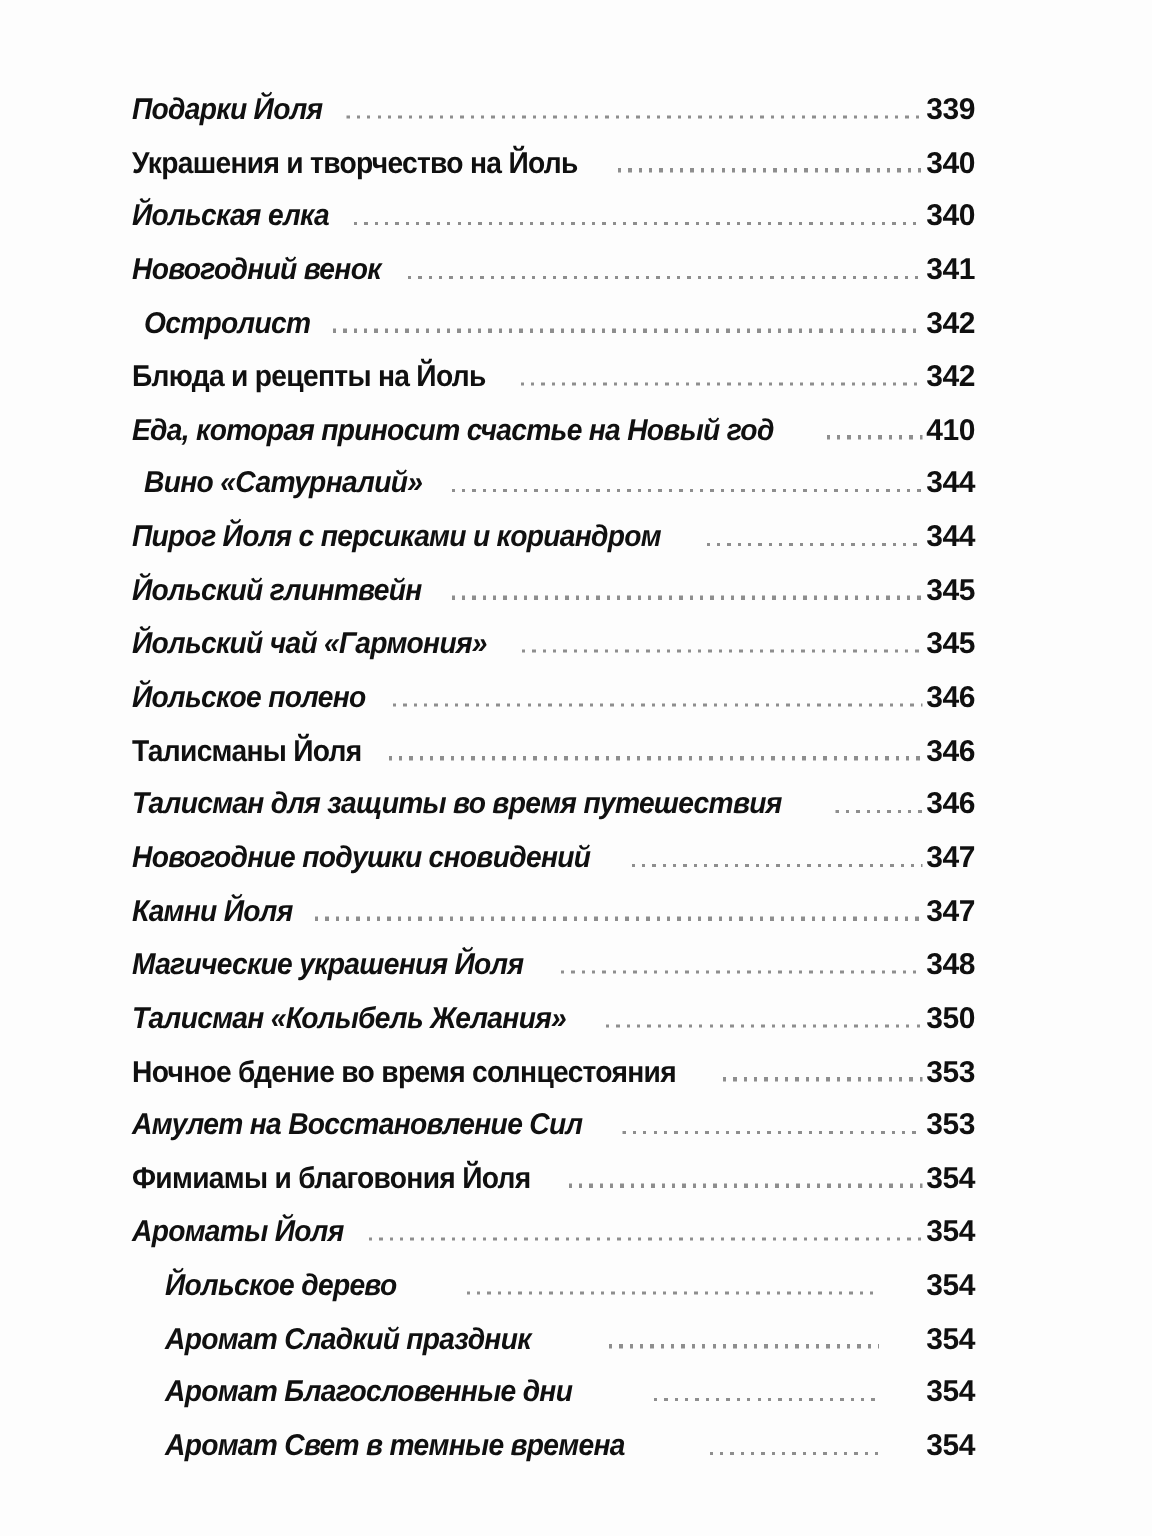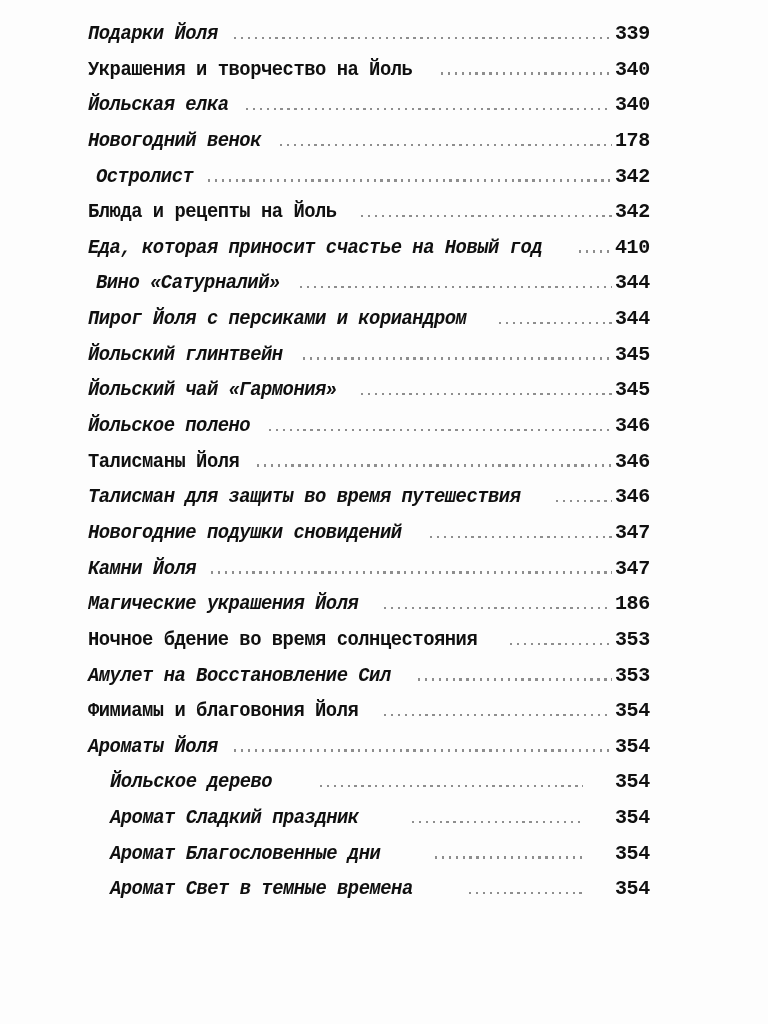--- a/index.html
+++ b/index.html
@@ -8,21 +8,21 @@
     background: #ffffff;
   }
   .page {
     position: relative;
     width: 768px;
     height: 1024px;
     overflow: hidden;
     background:
       radial-gradient(ellipse 130% 120% at 50% 48%, rgba(0,0,0,0) 72%, rgba(0,0,0,0.055) 100%),
       #fdfdfd;
-    font-family: Liberation Mono, monospace;
+    font-family: Liberation Sans, sans-serif;
   }
   .toc {
     position: absolute;
     left: 88px;
     top: 22px;
     width: 562px;
   }
   .row {
     display: flex;
     align-items: baseline;
@@ -45,20 +45,21 @@
   .leader {
     flex: 1;
     height: 2.4px;
     min-width: 14px;
     margin: 0 3px 1px 8px;
     background: repeating-linear-gradient(90deg, #8e8e8e 0 2.2px, transparent 2.2px 6.9px);
   }
   .pagenum {
     white-space: nowrap;
     letter-spacing: -0.3px;
+    margin-top: 40px;
   }
 </style>
 </head>
 <body>
 
 <div class="page">
   <div class="toc">
   <div class="row italic">
     <span class="title">Подарки Йоля</span>
     <span class="leader"></span>
@@ -73,21 +74,21 @@
 
   <div class="row italic">
     <span class="title">Йольская елка</span>
     <span class="leader"></span>
     <span class="pagenum">340</span>
   </div>
 
   <div class="row italic">
     <span class="title">Новогодний венок</span>
     <span class="leader"></span>
-    <span class="pagenum">178</span>
+    <span class="pagenum">341</span>
   </div>
 
   <div class="row italic indent-1">
     <span class="title">Остролист</span>
     <span class="leader"></span>
     <span class="pagenum">342</span>
   </div>
 
   <div class="row">
     <span class="title">Блюда и рецепты на Йоль</span>
@@ -151,23 +152,28 @@
 
   <div class="row italic">
     <span class="title">Камни Йоля</span>
     <span class="leader"></span>
     <span class="pagenum">347</span>
   </div>
 
   <div class="row italic">
     <span class="title">Магические украшения Йоля</span>
     <span class="leader"></span>
-    <span class="pagenum">186</span>
-  </div>
-
+    <span class="pagenum">348</span>
+  </div>
+
+  <div class="row italic">
+    <span class="title">Талисман «Колыбель Желания»</span>
+    <span class="leader"></span>
+    <span class="pagenum">350</span>
+  </div>
 
   <div class="row">
     <span class="title">Ночное бдение во время солнцестояния</span>
     <span class="leader"></span>
     <span class="pagenum">353</span>
   </div>
 
   <div class="row italic">
     <span class="title">Амулет на Восстановление Сил</span>
     <span class="leader"></span>

